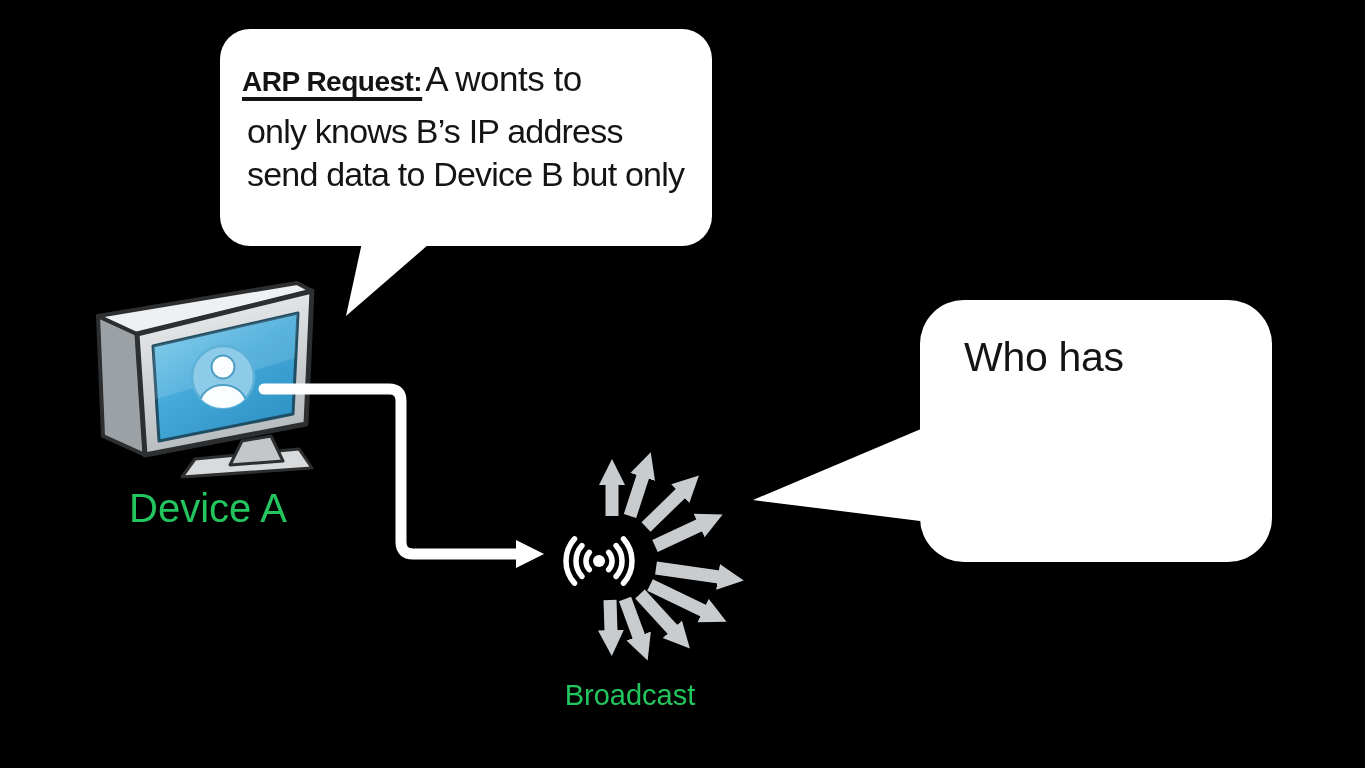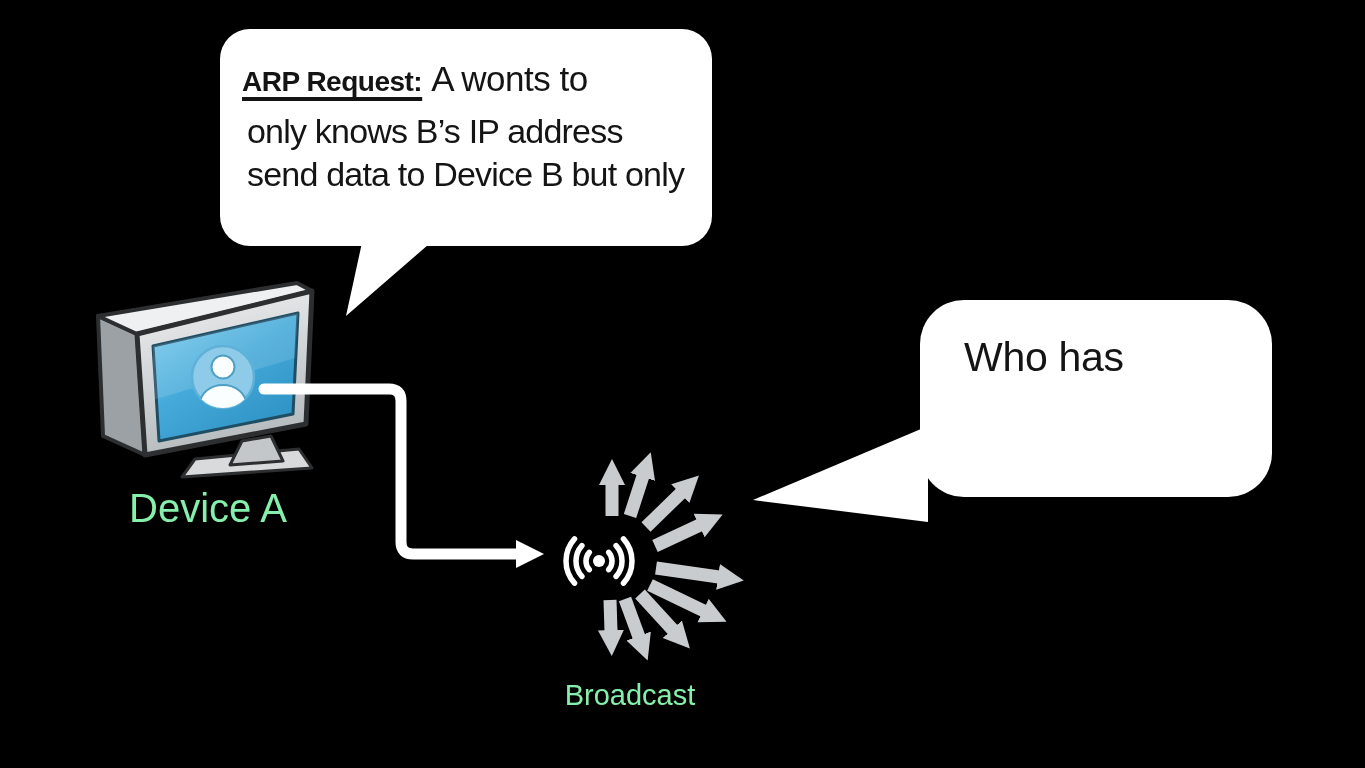--- a/index.html
+++ b/index.html
@@ -4,25 +4,25 @@
 <style>
   html,body{margin:0;padding:0;background:#000;}
   body{font-family:"Liberation Sans","DejaVu Sans",sans-serif;}
   .stage{position:relative;width:1365px;height:768px;background:#000;overflow:hidden;}
   .layer{position:absolute;left:0;top:0;width:1365px;height:768px;}
   .bubble{position:absolute;background:#ffffff;color:#141414;box-sizing:border-box;}
   .bubble-arp{left:220px;top:29px;width:492px;height:217px;border-radius:30px;padding:26px 8px 0 22px;}
   .arp-line1{white-space:nowrap;line-height:48px;}
   .arp-title{font-size:28px;font-weight:bold;letter-spacing:-0.5px;
              text-decoration:underline;text-decoration-thickness:4px;text-underline-offset:6px;}
-  .arp-rest{font-size:35px;letter-spacing:-0.5px;margin-left:9px;}
+  .arp-rest{font-size:35px;letter-spacing:-0.5px;margin-left:3px;}
   .arp-line{font-size:34px;line-height:43px;letter-spacing:-0.8px;white-space:nowrap;padding-left:5px;}
-  .bubble-who{left:920px;top:300px;width:352px;height:197px;border-radius:44px;padding:34px 0 0 44px;}
+  .bubble-who{left:920px;top:300px;width:352px;height:262px;border-radius:44px;padding:34px 0 0 44px;}
   .who-line{font-size:41px;line-height:46px;letter-spacing:-0.3px;white-space:nowrap;}
-  .label{position:absolute;color:#86efac;text-align:center;}
+  .label{position:absolute;color:#22c55e;text-align:center;}
   .label-device-a{left:123px;top:486px;width:170px;font-size:40px;}
   .label-broadcast{left:535px;top:679px;width:190px;font-size:29px;}
 </style>
 </head>
 <body>
 
 <div class="stage">
 
   <svg class="layer" viewBox="0 0 1365 768">
     <defs>

